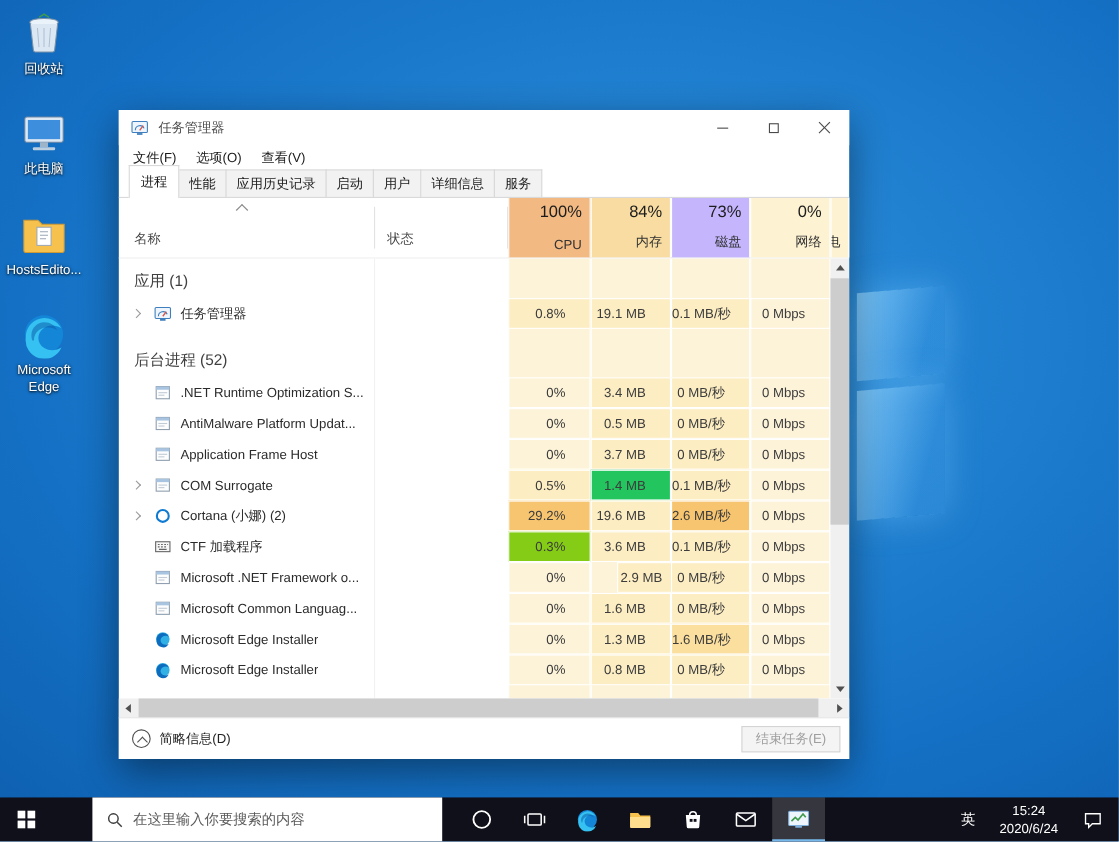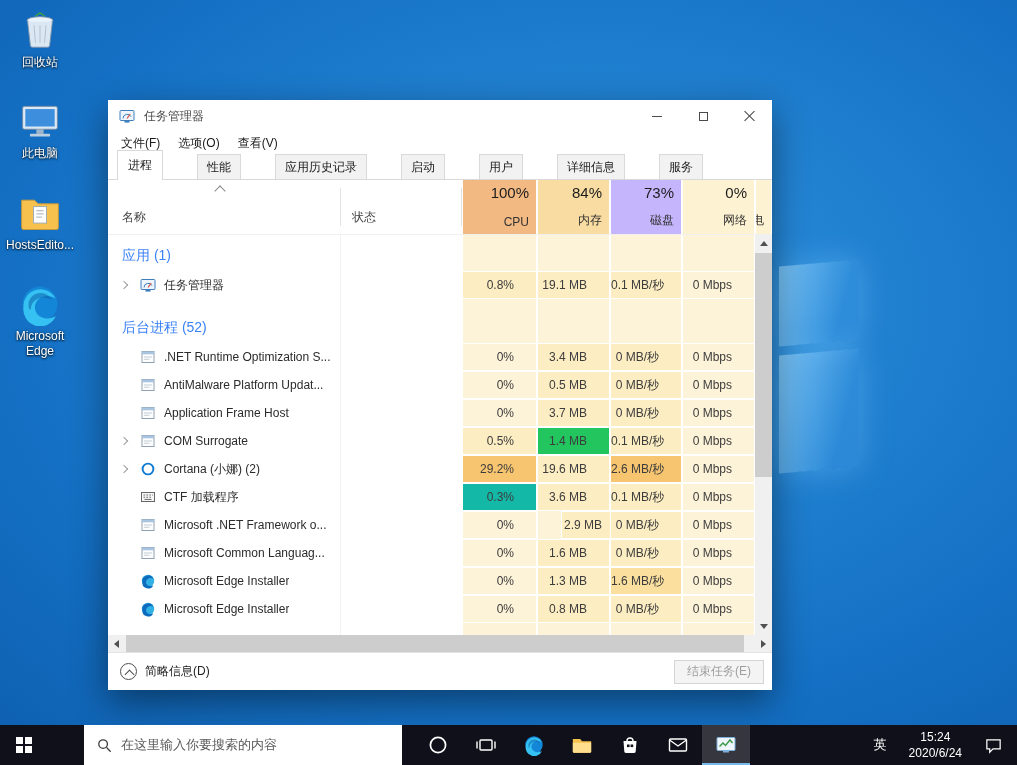--- a/index.html
+++ b/index.html
@@ -33,21 +33,21 @@
   .glyph-min{width:10px;height:1px;background:#4a4a4a;}
   .glyph-max{width:9px;height:9px;border:1px solid #4a4a4a;}
   .glyph-close{position:relative;width:12px;height:12px;}
   .glyph-close::before,.glyph-close::after{content:"";position:absolute;left:5.5px;top:-1px;width:1px;height:14px;background:#4a4a4a;}
   .glyph-close::before{transform:rotate(45deg);}
   .glyph-close::after{transform:rotate(-45deg);}
 
   .menubar{height:22px;display:flex;align-items:center;padding-left:4px;flex:none;}
   .menu-item{font-size:12px;color:#1a1a1a;padding:3px 9px;}
 
-  .tabstrip{height:26px;display:flex;align-items:flex-end;padding-left:9px;flex:none;position:relative;gap:35px;}
+  .tabstrip{height:26px;display:flex;align-items:flex-end;padding-left:9px;flex:none;position:relative;}
   .tabstrip::after{content:"";position:absolute;left:0;right:0;bottom:0;height:1px;background:#d9d9d9;z-index:2;}
   .tab{position:relative;font-size:12px;color:#1a1a1a;background:#f2f2f2;border:1px solid #d9d9d9;border-bottom:none;
     padding:4px 9px;margin-right:-1px;z-index:1;white-space:nowrap;}
   .tab.active{background:#fff;z-index:3;padding:6px 10px;}
 
   .header-row{position:relative;height:55px;flex:none;border-bottom:1px solid #f0f0f0;}
   .hdr-sep{position:absolute;top:8px;bottom:8px;width:1px;background:#e2e2e2;}
   .sort-caret{position:absolute;left:108px;top:7px;width:8px;height:8px;
     border-left:1px solid #8a8a8a;border-top:1px solid #8a8a8a;transform:rotate(45deg);}
   .hdr-text{position:absolute;bottom:8px;font-size:12px;color:#444;}
@@ -57,21 +57,21 @@
   .hdr-val{font-size:15px;color:#1c1c1c;white-space:nowrap;}
   .hdr-lab{font-size:12px;color:#333;white-space:nowrap;}
 
   .rows-area{position:relative;flex:1;overflow:hidden;}
   .strip{position:absolute;top:0;bottom:0;border-left:1px solid #fff;border-right:1px solid #fff;z-index:0;}
   .vline{position:absolute;top:0;bottom:0;width:1px;background:#f2f2f2;left:232px;z-index:0;}
   .list{position:absolute;left:0;top:0;width:647px;z-index:1;}
   .row-spacer{height:6px;}
   .group-gap{height:14px;}
   .group-row{height:30px;display:flex;align-items:center;position:relative;}
-  .group-label{margin-left:14px;font-size:14px;color:#3b82f6;position:relative;z-index:2;}
+  .group-label{margin-left:14px;font-size:14px;color:#404040;position:relative;z-index:2;}
   .proc-row{height:28px;position:relative;}
   .chev{position:absolute;left:13px;top:11px;width:6px;height:6px;
     border-top:1px solid #9b9b9b;border-right:1px solid #9b9b9b;transform:rotate(45deg);z-index:3;}
   .p-icon{position:absolute;left:32px;top:6px;width:16px;height:16px;z-index:3;}
   .p-icon svg{width:16px;height:16px;display:block;}
   .p-name{position:absolute;left:56px;top:0;line-height:28px;font-size:12px;color:#2b2b2b;white-space:nowrap;z-index:3;max-width:175px;overflow:hidden;}
   .cell{position:absolute;top:0;height:28px;border:1px solid #fff;line-height:26px;font-size:12px;color:#3c3c3c;
     text-align:right;padding-right:22px;z-index:2;white-space:nowrap;}
 
   .tri{display:block;width:0;height:0;}
@@ -338,21 +338,21 @@
             <div class="cell" style="left: 574px; width: 73px;">0 Mbps</div>
           </div>
           <div class="proc-row">
             <span class="p-icon">
               <svg viewBox="0 0 16 16">
                 <rect x="1.5" y="3.5" width="13" height="9" fill="#f7f7f7" stroke="#666"></rect>
                 <path d="M3.5 6h1.6M6.4 6h1.6M9.3 6h1.6M12 6h.8M3.5 8.2h1.6M6.4 8.2h1.6M9.3 8.2h1.6M4.5 10.4h7" stroke="#666" stroke-width="1"></path>
               </svg>
             </span>
             <span class="p-name">CTF 加载程序</span>
-            <div class="cell" style="left: 354px; width: 75px; background: #14b8a6;">0.3%</div>
+            <div class="cell" style="left: 354px; width: 75px; background: #84cc16;">0.3%</div>
             <div class="cell" style="left: 429px; width: 73px; background: rgb(252, 237, 194);">3.6 MB</div>
             <div class="cell" style="left: 502px; width: 72px; background: rgb(252, 237, 194);">0.1 MB/秒</div>
             <div class="cell" style="left: 574px; width: 73px;">0 Mbps</div>
           </div>
           <div class="proc-row">
             <span class="p-icon">
               <svg viewBox="0 0 16 16">
                 <rect x="2" y="2.5" width="12" height="11" fill="#fdfdfd" stroke="#90a0b0"></rect>
                 <rect x="2" y="2.5" width="12" height="2.8" fill="#a8c4e0"></rect>
                 <rect x="4" y="7.5" width="8" height="1" fill="#c2ccd6"></rect>

